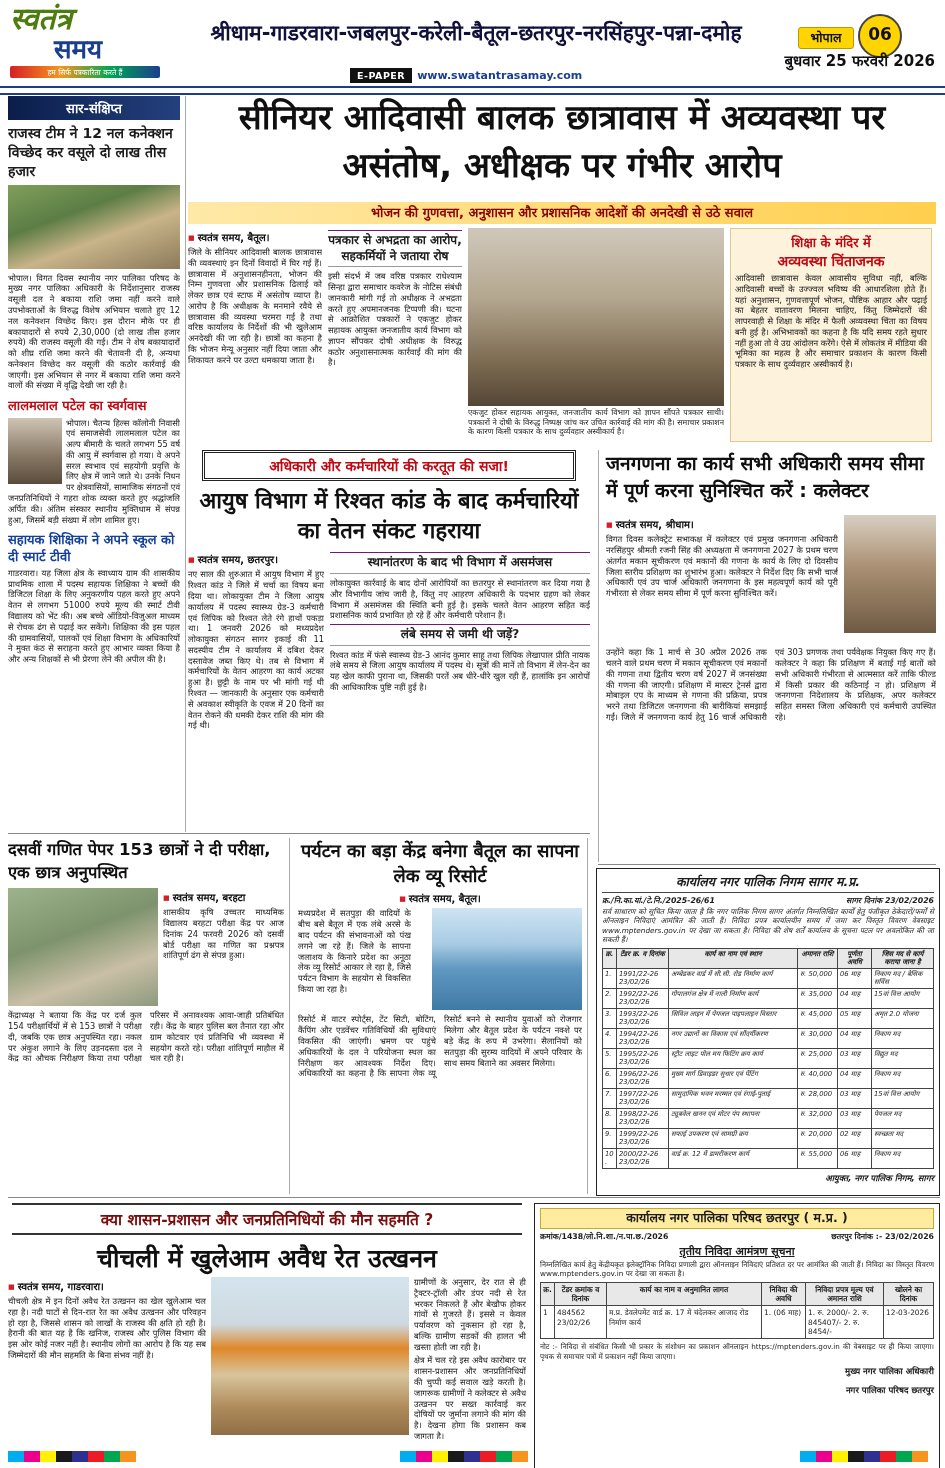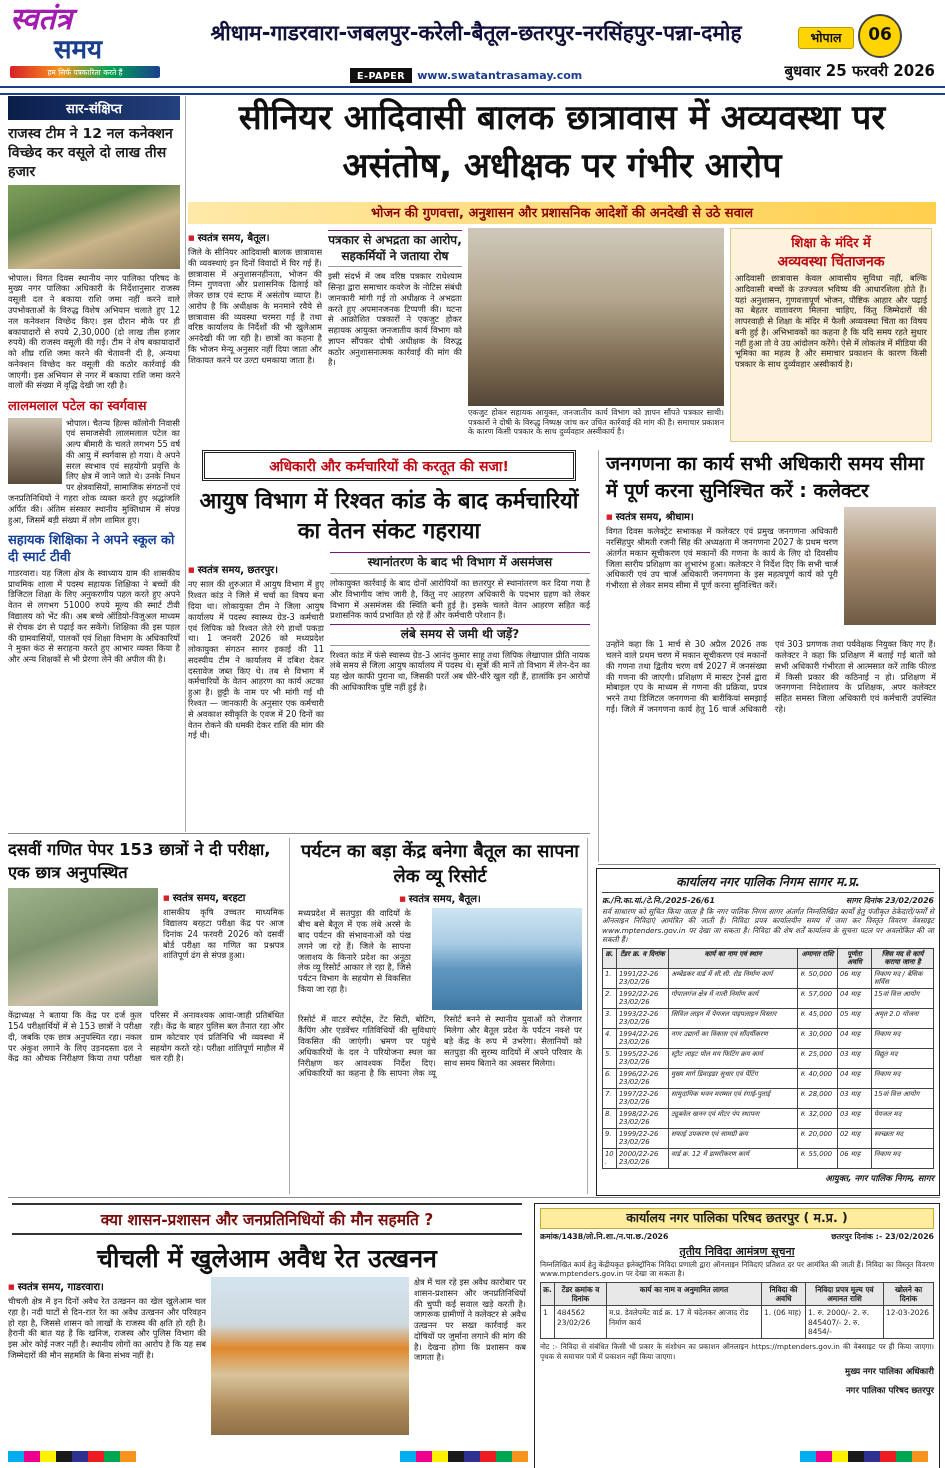--- a/index.html
+++ b/index.html
@@ -1,21 +1,21 @@
 <!DOCTYPE html>
 <html><head>
 <meta charset="utf-8">
 <style>
   html,body{margin:0;padding:0;background:#9a9a9a;}
   .page{position:relative;width:945px;height:1468px;background:#ffffff;margin:0 auto;
         font-family:"DejaVu Sans",sans-serif;color:#1c1c1c;overflow:hidden;}
   .abs{position:absolute;}
   .clip{overflow:hidden;}
   
-  .logo-top{font-size:30px;font-weight:bold;font-style:italic;color:#a21caf;line-height:1;}
+  .logo-top{font-size:30px;font-weight:bold;font-style:italic;color:#4d7c0f;line-height:1;}
   .logo-bottom{font-size:26px;font-weight:bold;color:#1b3f8f;line-height:1;margin:2px 0 0 44px;}
   .logo-tagline{margin-top:4px;font-size:7.5px;color:#fff;text-align:center;
       background:linear-gradient(90deg,#d62027,#f7941d,#00a651,#1b3f8f);padding:1px 2px;border-radius:2px;}
   .cities{font-size:21px;font-weight:bold;color:#10103a;white-space:nowrap;text-align:center;}
   .edition{background:#ffd400;border:1px solid #b89b00;border-radius:3px;text-align:center;
       font-size:12.5px;font-weight:bold;line-height:19px;color:#111;}
   .pagenum{background:#ffd400;border:2px solid #444;border-radius:50%;text-align:center;
       font-size:17px;font-weight:bold;line-height:37px;color:#111;}
   .epaper-tag{background:#111;color:#fff;font-size:9.5px;font-weight:bold;padding:2px 7px;letter-spacing:.5px;}
   .site{color:#1b3f8f;font-size:11px;font-weight:bold;margin-left:5px;cursor:pointer;}
@@ -49,21 +49,21 @@
   .sidebox .t{color:#c00812;font-size:14px;font-weight:bold;text-align:center;margin:0 0 3px;}
   
   .kicker-box{border:3px double #222;color:#c00812;font-size:14px;font-weight:bold;text-align:center;
       padding:3px 2px;margin:0 14px 5px;}
   .h2-big{font-size:22px;font-weight:bold;line-height:1.35;text-align:center;color:#101010;margin:0 0 5px;}
   .quotebox{border:1px solid #999;padding:3px;margin-top:3px;}
   .quotebox .qt{font-size:11px;font-weight:bold;text-align:center;margin:0 0 2px;}
   .quotebox .qa{font-size:8.5px;font-weight:bold;text-align:right;margin:2px 0 0;}
   .quotebox .qr{font-size:7.8px;text-align:right;margin:0;color:#333;}
   
-  .h2-census{font-size:19px;font-weight:bold;line-height:1.4;color:#101010;margin:0 0 4px;}
+  .h2-census{font-size:19px;font-weight:bold;line-height:1.4;color:#101010;margin:0 0 12px;}
   .twocol{column-count:2;column-gap:8px;}
   
   .h2-exam{font-size:16.5px;font-weight:bold;line-height:1.4;color:#101010;margin:0 0 4px;}
   .h2-tour{font-size:18px;font-weight:bold;line-height:1.4;text-align:center;color:#101010;margin:0 0 3px;}
   .kicker-line{border-top:2px solid #333;border-bottom:2px solid #333;color:#7a0c0c;
       font-size:15.5px;font-weight:bold;text-align:center;padding:3px 0;margin:0 4px;}
   .h2-sand{font-size:25px;font-weight:bold;text-align:center;color:#101010;margin:5px 0 3px;}
   
   .tender{border:1.5px solid #222;box-sizing:border-box;padding:4px 5px;background:#fff;}
   .tender .tt{font-size:12.5px;font-weight:bold;text-align:center;margin:0 0 2px;border-bottom:1px solid #444;padding-bottom:2px;}
@@ -95,21 +95,21 @@
       <div class="logo-top">स्वतंत्र</div>
       <div class="logo-bottom">समय</div>
       <div class="logo-tagline">हम सिर्फ पत्रकारिता करते हैं</div>
     </div>
     <div class="abs cities" style="left:162px;top:18px;width:628px;">श्रीधाम-गाडरवारा-जबलपुर-करेली-बैतूल-छतरपुर-नरसिंहपुर-पन्ना-दमोह</div>
     <div class="abs edition" style="left:798px;top:27px;width:54px;height:20px;">भोपाल</div>
     <div class="abs pagenum" style="left:858px;top:14px;width:40px;height:40px;">06</div>
     <div class="abs" style="left:350px;top:64px;">
       <span class="epaper-tag">E-PAPER</span><span class="site">www.swatantrasamay.com</span>
     </div>
-    <div class="abs issue-date" style="left:720px;top:60px;width:215px;">बुधवार 25 फरवरी 2026</div>
+    <div class="abs issue-date" style="left:720px;top:50px;width:215px;">बुधवार 25 फरवरी 2026</div>
     <div class="abs head-rule"></div>
   </header>
 
   <section class="abs clip col-sep-r" style="left:8px;top:96px;width:172px;height:736px;padding-right:5px;">
     <div class="sec-bar">सार-संक्षिप्त</div>
     <h3 style="font-size:14px;line-height:1.35;margin:0 0 4px;">राजस्व टीम ने 12 नल कनेक्शन विच्छेद कर वसूले दो लाख तीस हजार</h3>
     <div class="ph ph-revenue" style="width:100%;height:84px;margin-bottom:4px;"></div>
     <p class="bt">भोपाल। विगत दिवस स्थानीय नगर पालिका परिषद के मुख्य नगर पालिका अधिकारी के निर्देशानुसार राजस्व वसूली दल ने बकाया राशि जमा नहीं करने वाले उपभोक्ताओं के विरुद्ध विशेष अभियान चलाते हुए 12 नल कनेक्शन विच्छेद किए। इस दौरान मौके पर ही बकायादारों से रुपये 2,30,000 (दो लाख तीस हजार रुपये) की राजस्व वसूली की गई। टीम ने शेष बकायादारों को शीघ्र राशि जमा करने की चेतावनी दी है, अन्यथा कनेक्शन विच्छेद कर वसूली की कठोर कार्रवाई की जाएगी। इस अभियान से नगर में बकाया राशि जमा करने वालों की संख्या में वृद्धि देखी जा रही है।</p>
     <h4 class="h-red">लालमलाल पटेल का स्वर्गवास</h4>
     <div class="ph ph-portrait" style="width:54px;height:66px;float:left;margin:0 4px 2px 0;"></div>
@@ -140,21 +140,21 @@
         <p class="t">अव्यवस्था चिंताजनक</p>
         <p class="bt">आदिवासी छात्रावास केवल आवासीय सुविधा नहीं, बल्कि आदिवासी बच्चों के उज्ज्वल भविष्य की आधारशिला होते हैं। यहां अनुशासन, गुणवत्तापूर्ण भोजन, पौष्टिक आहार और पढ़ाई का बेहतर वातावरण मिलना चाहिए, किंतु जिम्मेदारों की लापरवाही से शिक्षा के मंदिर में फैली अव्यवस्था चिंता का विषय बनी हुई है। अभिभावकों का कहना है कि यदि समय रहते सुधार नहीं हुआ तो वे उग्र आंदोलन करेंगे। ऐसे में लोकतंत्र में मीडिया की भूमिका का महत्व है और समाचार प्रकाशन के कारण किसी पत्रकार के साथ दुर्व्यवहार अस्वीकार्य है।</p>
       </div>
     </div>
   </section>
 
   <section class="abs clip" style="left:188px;top:450px;width:402px;height:380px;">
     <div class="kicker-box">अधिकारी और कर्मचारियों की करतूत की सजा!</div>
     <h2 class="h2-big">आयुष विभाग में रिश्वत कांड के बाद कर्मचारियों का वेतन संकट गहराया</h2>
     <div style="display:flex;gap:6px;">
-      <div class="clip" style="width:136px;height:268px;margin-top:10px;">
+      <div class="clip" style="width:136px;height:268px;">
         <div class="byline">स्वतंत्र समय, छतरपुर।</div>
         <p class="bt">नए साल की शुरुआत में आयुष विभाग में हुए रिश्वत कांड ने जिले में चर्चा का विषय बना दिया था। लोकायुक्त टीम ने जिला आयुष कार्यालय में पदस्थ स्वास्थ्य ग्रेड-3 कर्मचारी एवं लिपिक को रिश्वत लेते रंगे हाथों पकड़ा था। 1 जनवरी 2026 को मध्यप्रदेश लोकायुक्त संगठन सागर इकाई की 11 सदस्यीय टीम ने कार्यालय में दबिश देकर दस्तावेज जब्त किए थे। तब से विभाग में कर्मचारियों के वेतन आहरण का कार्य अटका हुआ है। छुट्टी के नाम पर भी मांगी गई थी रिश्वत — जानकारी के अनुसार एक कर्मचारी से अवकाश स्वीकृति के एवज में 20 दिनों का वेतन रोकने की धमकी देकर राशि की मांग की गई थी।</p>
       </div>
       <div class="clip" style="flex:1;height:268px;">
         <div class="subhead">स्थानांतरण के बाद भी विभाग में असमंजस</div>
         <p class="bt">लोकायुक्त कार्रवाई के बाद दोनों आरोपियों का छतरपुर से स्थानांतरण कर दिया गया है और विभागीय जांच जारी है, किंतु नए आहरण अधिकारी के पदभार ग्रहण को लेकर विभाग में असमंजस की स्थिति बनी हुई है। इसके चलते वेतन आहरण सहित कई प्रशासनिक कार्य प्रभावित हो रहे हैं और कर्मचारी परेशान हैं।</p>
         <div class="subhead">लंबे समय से जमी थी जड़ें?</div>
         <p class="bt">रिश्वत कांड में फंसे स्वास्थ्य ग्रेड-3 आनंद कुमार साहू तथा लिपिक लेखापाल प्रीति नायक लंबे समय से जिला आयुष कार्यालय में पदस्थ थे। सूत्रों की मानें तो विभाग में लेन-देन का यह खेल काफी पुराना था, जिसकी परतें अब धीरे-धीरे खुल रही हैं, हालांकि इन आरोपों की आधिकारिक पुष्टि नहीं हुई है।</p>
       </div>
     </div>
@@ -237,21 +237,21 @@
             <td>1991/22-26 23/02/26</td>
             <td>अम्बेडकर वार्ड में सी.सी. रोड निर्माण कार्य</td>
             <td>रु. 50,000</td>
             <td>06 माह</td>
             <td>निकाय मद / बेसिक सर्विस</td>
           </tr>
           <tr>
             <td>2.</td>
             <td>1992/22-26 23/02/26</td>
             <td>गोपालगंज क्षेत्र में नाली निर्माण कार्य</td>
-            <td>रु. 57,000</td>
+            <td>रु. 35,000</td>
             <td>04 माह</td>
             <td>15वां वित्त आयोग</td>
           </tr>
           <tr>
             <td>3.</td>
             <td>1993/22-26 23/02/26</td>
             <td>सिविल लाइन में पेयजल पाइपलाइन विस्तार</td>
             <td>रु. 45,000</td>
             <td>05 माह</td>
             <td>अमृत 2.0 योजना</td>
@@ -322,20 +322,21 @@
   <section class="abs clip" style="left:8px;top:1203px;width:518px;height:240px;">
     <div class="kicker-line">क्या शासन-प्रशासन और जनप्रतिनिधियों की मौन सहमति ?</div>
     <h2 class="h2-sand">चीचली में खुलेआम अवैध रेत उत्खनन</h2>
     <div style="display:flex;gap:5px;">
       <div class="clip" style="width:198px;height:162px;">
         <div class="byline">स्वतंत्र समय, गाडरवारा।</div>
         <p class="bt">चीचली क्षेत्र में इन दिनों अवैध रेत उत्खनन का खेल खुलेआम चल रहा है। नदी घाटों से दिन-रात रेत का अवैध उत्खनन और परिवहन हो रहा है, जिससे शासन को लाखों के राजस्व की क्षति हो रही है। हैरानी की बात यह है कि खनिज, राजस्व और पुलिस विभाग की इस ओर कोई नजर नहीं है। स्थानीय लोगों का आरोप है कि यह सब जिम्मेदारों की मौन सहमति के बिना संभव नहीं है।</p>
       </div>
       <div class="ph ph-tractor" style="width:198px;height:158px;"></div>
       <div class="clip" style="flex:1;height:162px;">
+        <p class="bt">ग्रामीणों के अनुसार, देर रात से ही ट्रैक्टर-ट्रॉली और डंपर नदी से रेत भरकर निकलते हैं और बेखौफ होकर गांवों से गुजरते हैं। इससे न केवल पर्यावरण को नुकसान हो रहा है, बल्कि ग्रामीण सड़कों की हालत भी खस्ता होती जा रही है।</p>
         <p class="bt">क्षेत्र में चल रहे इस अवैध कारोबार पर शासन-प्रशासन और जनप्रतिनिधियों की चुप्पी कई सवाल खड़े करती है। जागरूक ग्रामीणों ने कलेक्टर से अवैध उत्खनन पर सख्त कार्रवाई कर दोषियों पर जुर्माना लगाने की मांग की है। देखना होगा कि प्रशासन कब जागता है।</p>
       </div>
     </div>
   </section>
 
   <section class="abs tender chh clip" style="left:534px;top:1203px;width:406px;height:314px;">
     <p class="tt hl">कार्यालय नगर पालिका परिषद छतरपुर ( म.प्र. )</p>
     <div class="refrow">
       <span>क्रमांक/1438/लो.नि.शा./न.पा.छ./2026</span>
       <span>छतरपुर दिनांक :- 23/02/2026</span>

